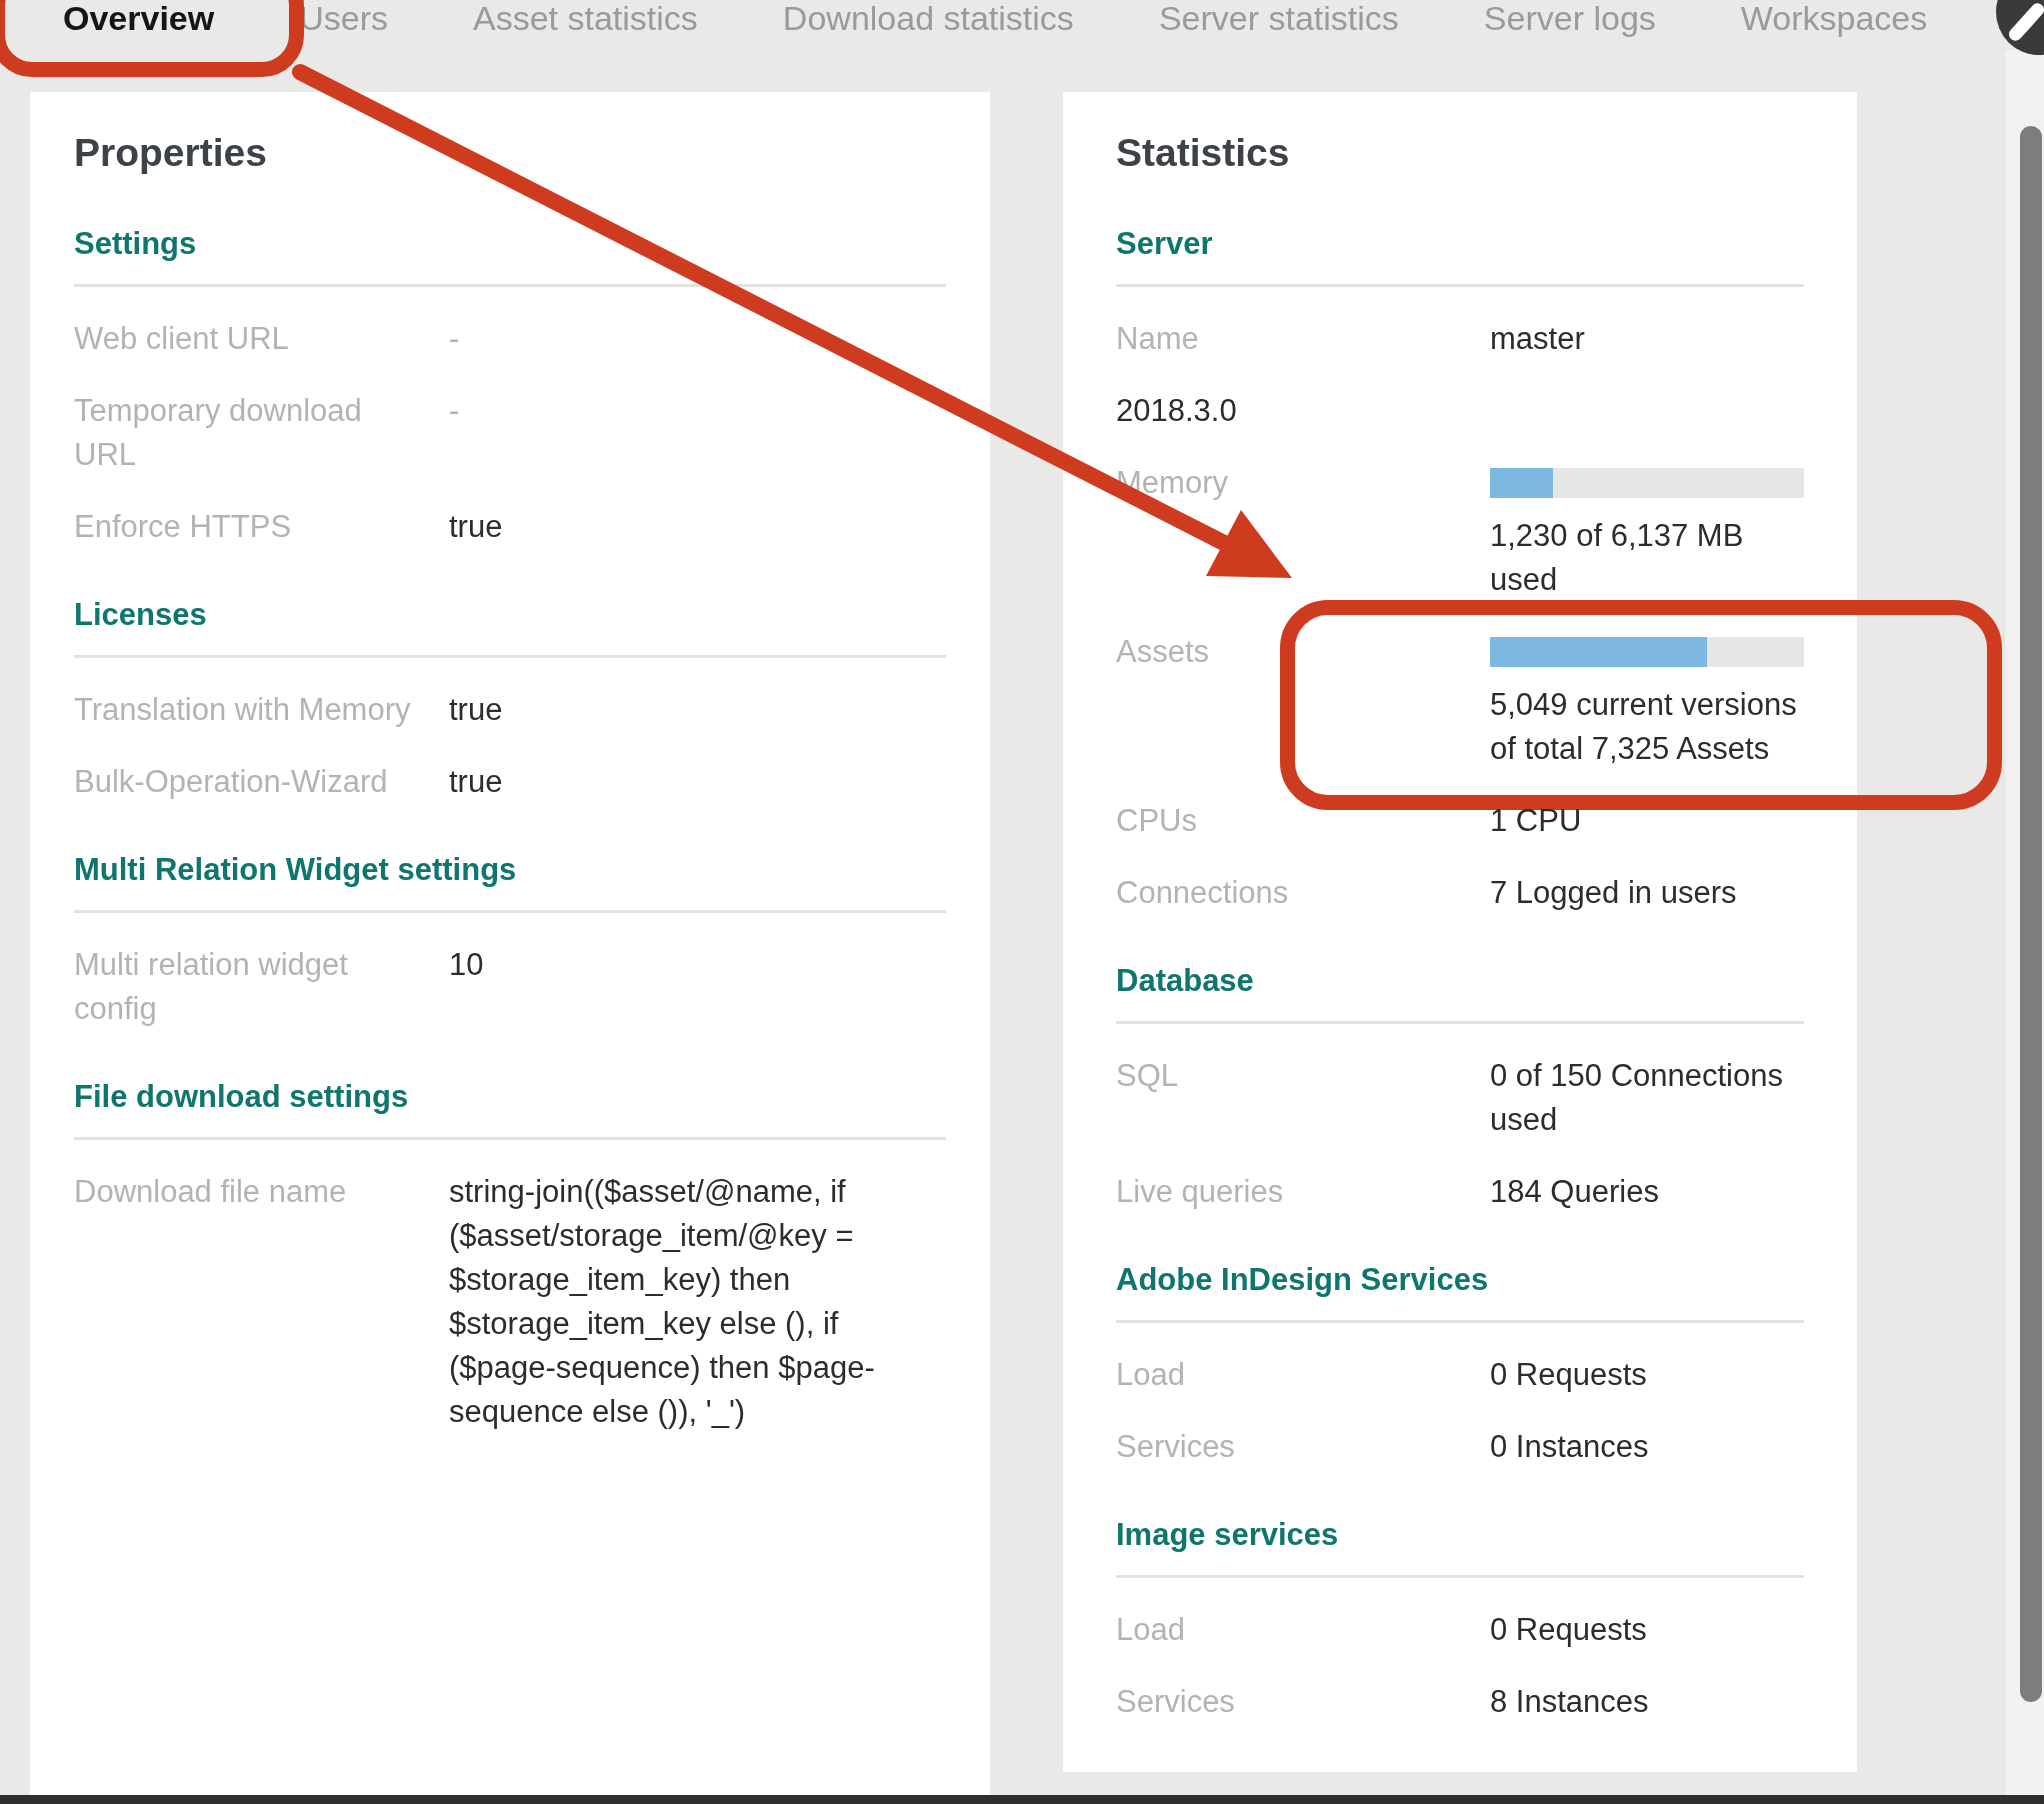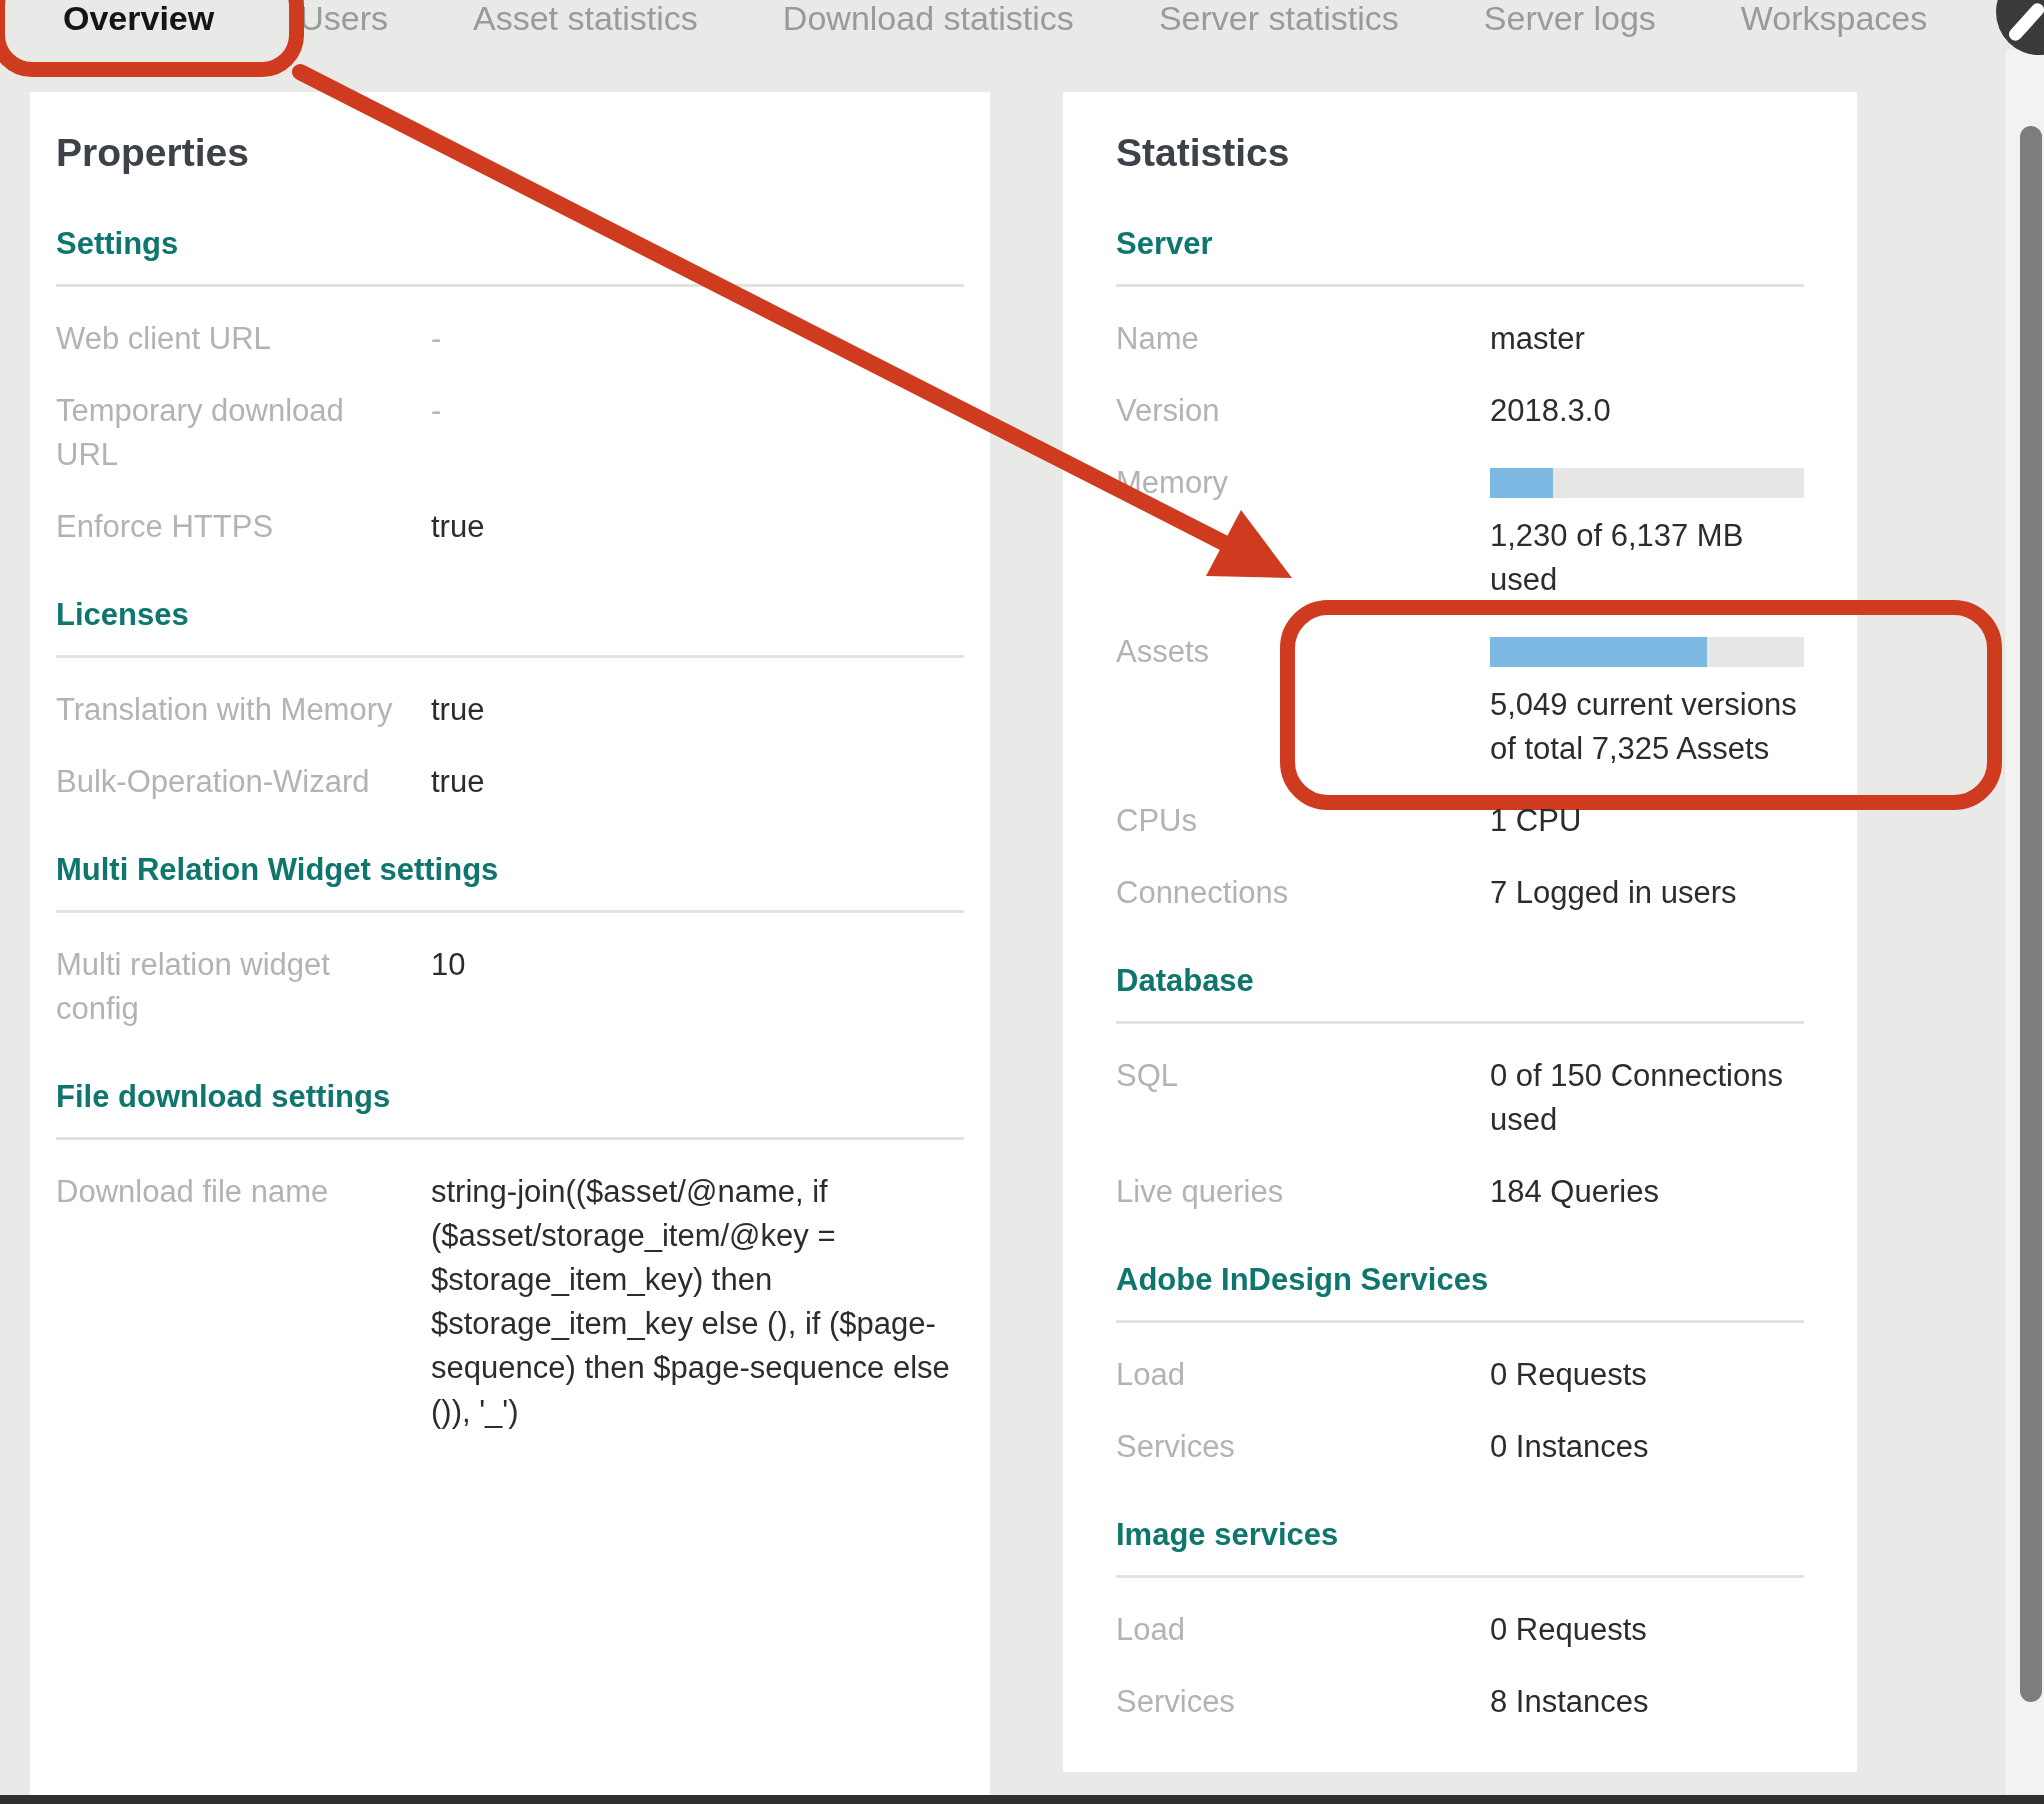--- a/index.html
+++ b/index.html
@@ -12,21 +12,21 @@
   
   .tabbar{
     position:absolute;left:63px;top:-7px;right:0;
     display:flex;gap:85px;white-space:nowrap;
     font-size:34px;line-height:50px;color:#9a9a9a;
   }
   .tab{cursor:pointer;}
   .tab.active{color:#151515;font-weight:700;}
   
   .card{position:absolute;background:#ffffff;box-sizing:border-box;}
-  .card.left {left:30px;  top:92px;width:960px;height:1705px;padding:38px 26px;}
+  .card.left {left:30px;  top:92px;width:960px;height:1705px;padding:38px 44px;}
   .card.right{left:1063px;top:92px;width:794px;height:1680px;padding:38px 53px;}
   .card-title{font-size:39px;font-weight:600;color:#3c4248;margin:0 0 48px 0;line-height:46px;}
   .section-heading{
     font-size:31px;font-weight:700;color:#0f766e;line-height:40px;
     padding-bottom:20px;border-bottom:3px solid #e2e2e0;
     margin:46px 0 30px 0;
   }
   .section-heading:first-child{margin-top:0;}
   .row{
     display:grid;column-gap:30px;margin-bottom:28px;
@@ -149,21 +149,20 @@
   <h1 class="card-title">Statistics</h1>
   <div class="sections">
       <div class="section-heading">Server</div>
       <div class="row">
         <div class="label">Name</div>
         <div class="value">
           <div class="value-text">master</div>
         </div>
       </div>
       <div class="row">
-        <div class="label">Version</div>
         <div class="value">
           <div class="value-text">2018.3.0</div>
         </div>
       </div>
       <div class="row">
         <div class="label">Memory</div>
         <div class="value">
           <div class="bar">
             <div class="fill" style="width: 20%;"></div>
           </div>

